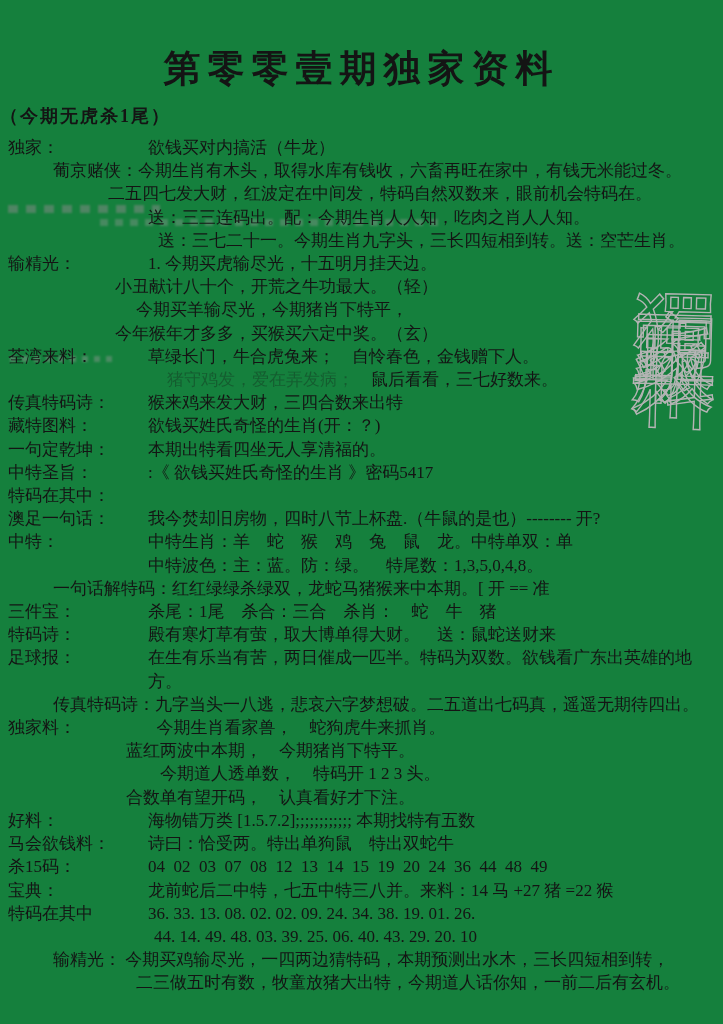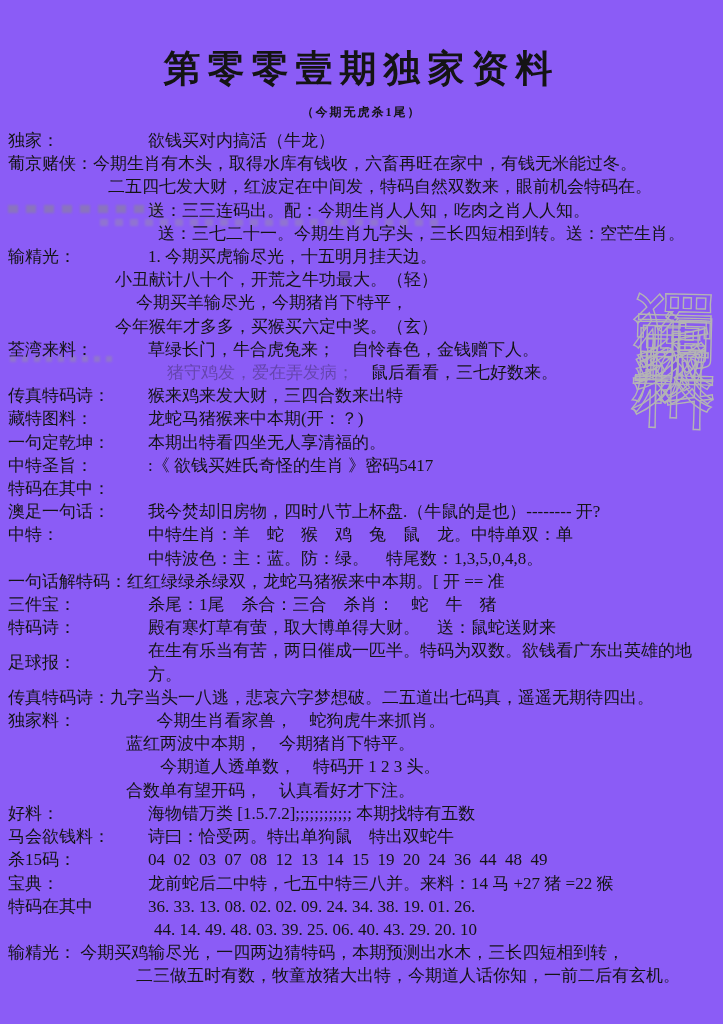--- a/index.html
+++ b/index.html
@@ -1,36 +1,36 @@
 <!DOCTYPE html>
 <html><head>
 <meta charset="utf-8">
 <style>
   html,body{margin:0;padding:0;background:#dcdcdc;}
   .page{
     position:relative;width:723px;height:1024px;margin:0 auto;
-    background:#8b5cf6;color:#141414;overflow:hidden;
+    background:#15803d;color:#141414;overflow:hidden;
     font-family:"Liberation Serif","DejaVu Serif",serif;
   }
   .title{
     padding-top:44px;text-align:center;
     font-size:37px;font-weight:bold;letter-spacing:7px;
   }
   .subtitle{
-    text-align:center;font-size:12px;font-weight:bold;
+    text-align:left;font-size:18px;font-weight:bold;
     margin-top:10px;letter-spacing:2px;
   }
   .lines{position:relative;z-index:2;margin-top:8px;padding:0 4px 0 8px;}
   .line{
-    display:flex;align-items:center;
+    display:flex;align-items:flex-start;
     font-size:17px;line-height:23.2px;min-height:23px;
     white-space:pre-wrap;
   }
   .label{flex:0 0 auto;min-width:140px;}
-  .label.tight{min-width:0;}
+  .label.tight{min-width:0;margin-left:45px;}
   .text{flex:1 1 auto;}
   .faded{opacity:.32;filter:blur(.6px);margin-left:44px;}
   
   .p100{padding-left:100px}.p107{padding-left:107px}.p115{padding-left:115px}
   .p118{padding-left:118px}.p128{padding-left:128px}.p140{padding-left:140px}
   .p146{padding-left:146px}.p150{padding-left:150px}.p152{padding-left:152px}
   
   .watermark{
     position:absolute;z-index:1;top:230px;right:4px;
     writing-mode:vertical-rl;text-orientation:upright;
@@ -63,21 +63,21 @@
       <div class="line p100"><span class="text"><span>二五四七发大财，红波定在中间发，特码自然双数来，眼前机会特码在。</span></span></div>
       <div class="line p140"><span class="text"><span>送：三三连码出。配：今期生肖人人知，吃肉之肖人人知。</span></span></div>
       <div class="line p150"><span class="text"><span>送：三七二十一。今期生肖九字头，三长四短相到转。送：空芒生肖。</span></span></div>
       <div class="line"><span class="label">输精光：</span><span class="text"><span>1. 今期买虎输尽光，十五明月挂天边。</span></span></div>
       <div class="line p107"><span class="text"><span>小丑献计八十个，开荒之牛功最大。（轻）</span></span></div>
       <div class="line p128"><span class="text"><span>今期买羊输尽光，今期猪肖下特平，</span></span></div>
       <div class="line p107"><span class="text"><span>今年猴年才多多，买猴买六定中奖。（玄）</span></span></div>
       <div class="line"><span class="label">荃湾来料：</span><span class="text"><span>草绿长门，牛合虎兔来；　自怜春色，金钱赠下人。</span></span></div>
       <div class="line p115"><span class="text"><span class="faded">猪守鸡发，爱在弄发病；</span><span>　鼠后看看，三七好数来。</span></span></div>
       <div class="line"><span class="label">传真特码诗：</span><span class="text"><span>猴来鸡来发大财，三四合数来出特</span></span></div>
-      <div class="line"><span class="label">藏特图料：</span><span class="text"><span>龙蛇马猪猴来中本期(开：？)</span></span></div>
+      <div class="line"><span class="label">藏特图料：</span><span class="text"><span>欲钱买姓氏奇怪的生肖(开：？)</span></span></div>
       <div class="line"><span class="label">一句定乾坤：</span><span class="text"><span>本期出特看四坐无人享清福的。</span></span></div>
       <div class="line"><span class="label">中特圣旨：</span><span class="text"><span>:《 欲钱买姓氏奇怪的生肖 》密码5417</span></span></div>
       <div class="line"><span class="label">特码在其中：</span></div>
       <div class="line"><span class="label">澳足一句话：</span><span class="text"><span>我今焚却旧房物，四时八节上杯盘.（牛鼠的是也）-------- 开?</span></span></div>
       <div class="line"><span class="label">中特：</span><span class="text"><span>中特生肖：羊　蛇　猴　鸡　兔　鼠　龙。中特单双：单</span></span></div>
       <div class="line p140"><span class="text"><span>中特波色：主：蓝。防：绿。　特尾数：1,3,5,0,4,8。</span></span></div>
       <div class="line"><span class="label tight">一句话解特码：</span><span class="text"><span>红红绿绿杀绿双，龙蛇马猪猴来中本期。[ 开 == 准</span></span></div>
       <div class="line"><span class="label">三件宝：</span><span class="text"><span>杀尾：1尾　杀合：三合　杀肖：　蛇　牛　猪</span></span></div>
       <div class="line"><span class="label">特码诗：</span><span class="text"><span>殿有寒灯草有萤，取大博单得大财。　送：鼠蛇送财来</span></span></div>
       <div class="line"><span class="label">足球报：</span><span class="text"><span>在生有乐当有苦，两日催成一匹半。特码为双数。欲钱看广东出英雄的地方。</span></span></div>

